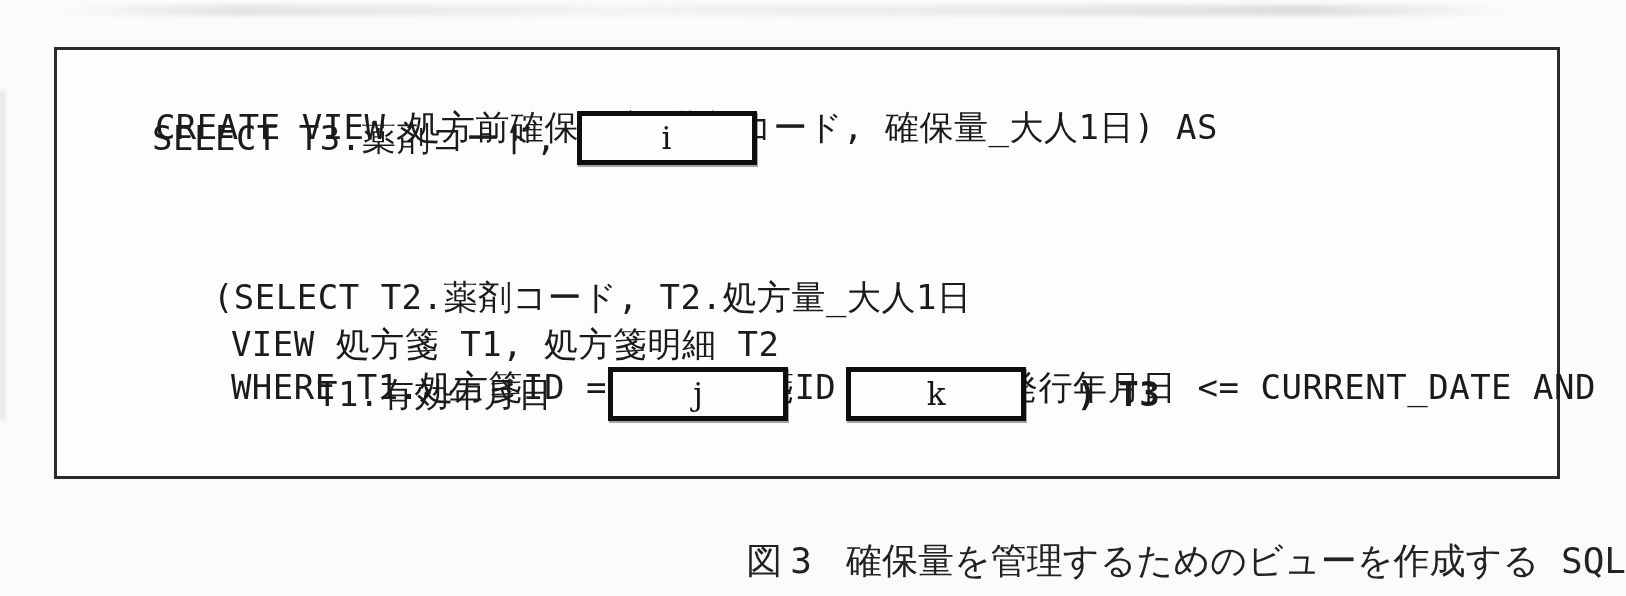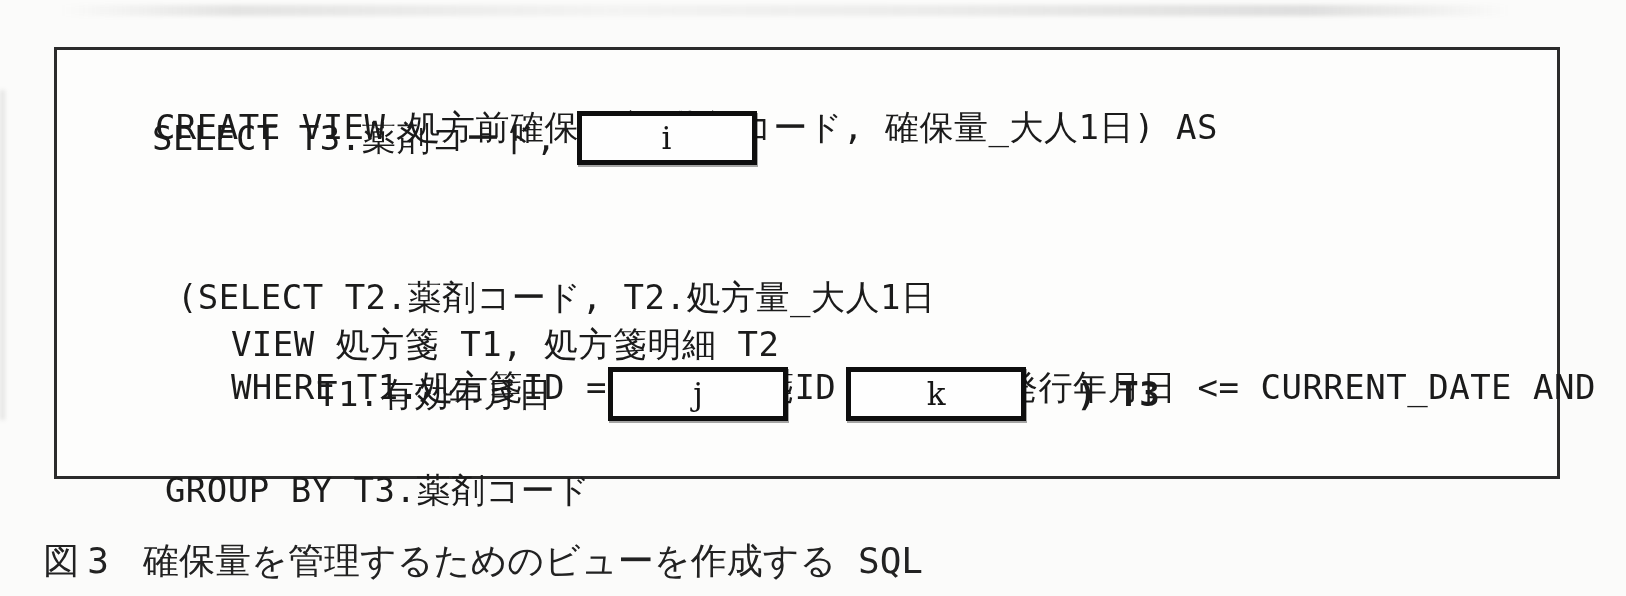--- a/index.html
+++ b/index.html
@@ -62,28 +62,28 @@
   }
   .ml20{margin-left:20px;}
   .ml12{margin-left:12px;}
   .ml18{margin-left:18px;}
   .ml14{margin-left:14px;}
   .ml6{margin-left:6px;font-weight:bold;}
   
   .l1{left:14px;top:20px;}
   .l2{left:51px;top:60px;}
   .l3{left:46px;top:143px;}
-  .l4{left:36px;top:190px;text-align:center;}
+  .l4{left:72px;top:190px;text-align:center;}
   .l5{left:90px;top:237px;}
   .l6{left:90px;top:280px;}
   .l7{left:216px;top:316px;gap:44px;}
   .l8{left:24px;top:383px;}
   .caption{
     position:absolute;left:0;top:496px;width:1626px;
-    text-align:left;
+    text-align:right;
     font-size:36px;
     color:#222;
     font-family:"DejaVu Sans Mono","DejaVu Sans",monospace;
     white-space:pre;
   }
   .caption .fig-no{letter-spacing:8px;margin-right:26px;}
 </style>
 </head>
 <body>
 
@@ -120,21 +120,18 @@
     <span>T1.有効年月日</span>
     <span class="blank-box ml12">
       <span>j</span>
     </span>
     <span class="blank-box ml14">
       <span>k</span>
     </span>
     <span class="ml6">) T3</span>
   </div>
 
-  <div class="line l8">
-    <span>GROUP BY T3.薬剤コード</span>
-  </div>
 
 </div>
 
 <div class="caption">
   <span class="fig-no">図3</span><span>確保量を管理するためのビューを作成する SQL</span>
 </div>
 
 </body></html>

